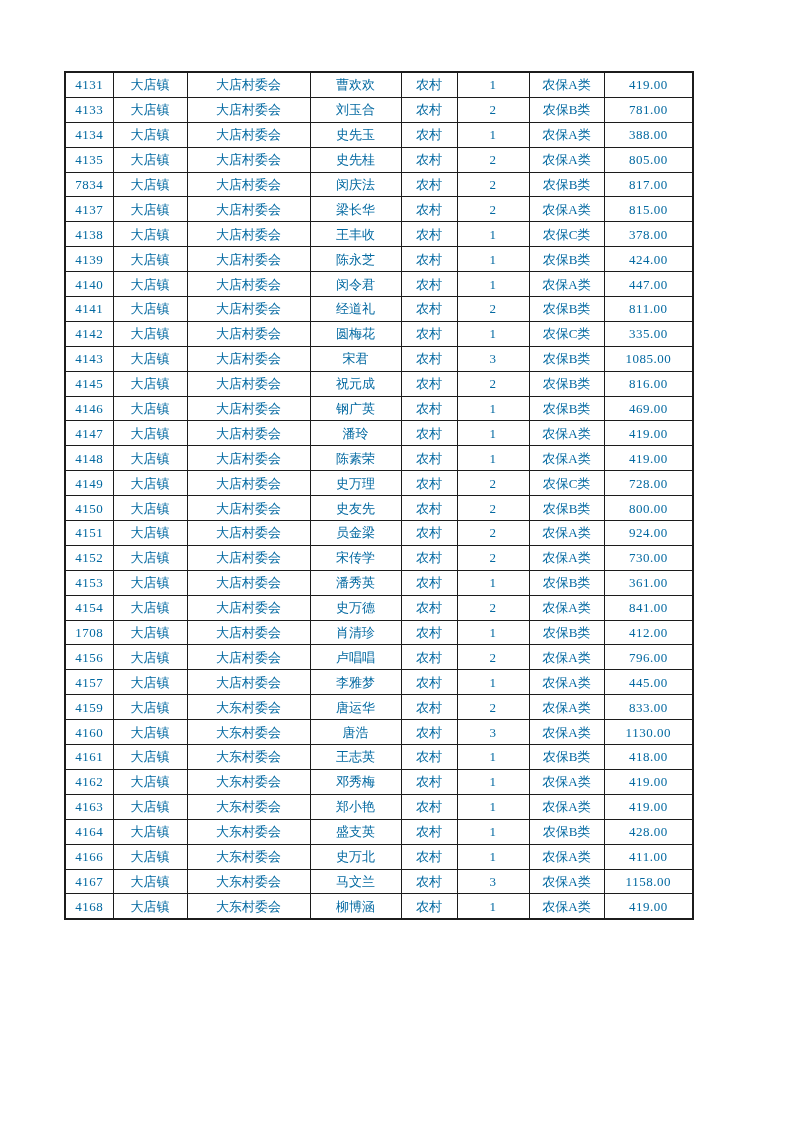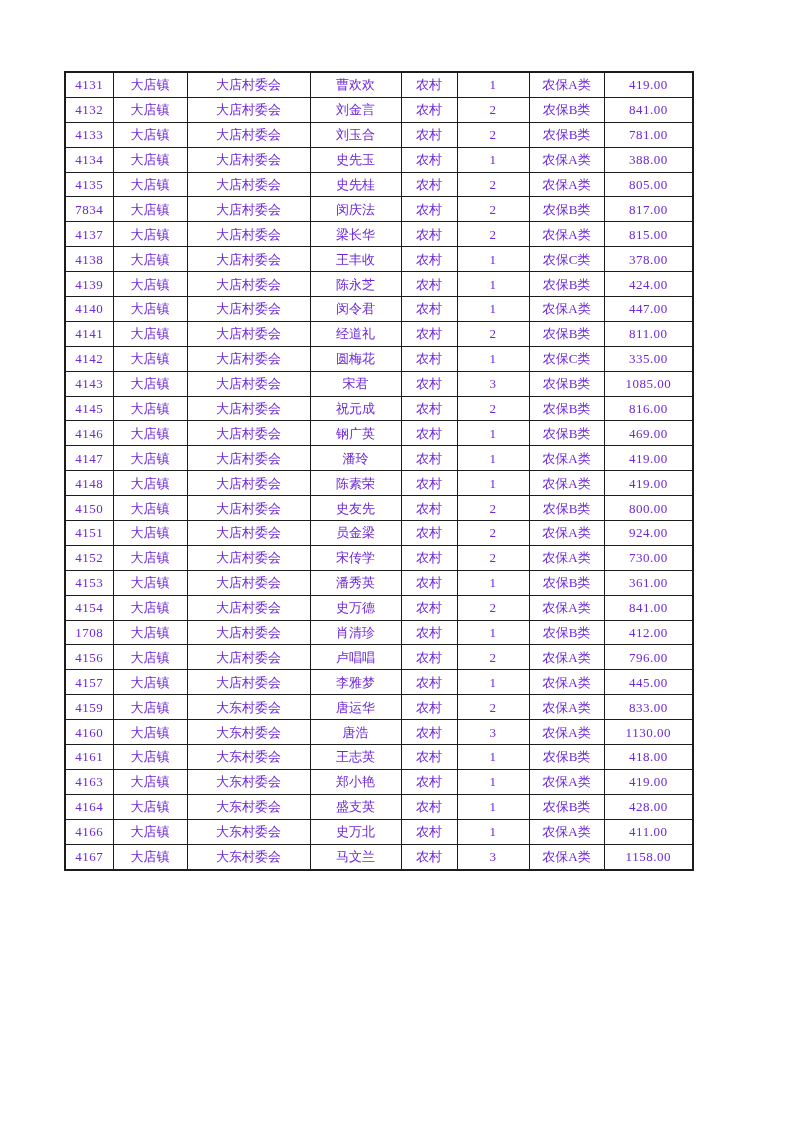--- a/index.html
+++ b/index.html
@@ -6,21 +6,21 @@
     margin: 0;
     padding: 0;
     background: #ffffff;
   }
   .page {
     position: relative;
     width: 782px;
     height: 1122px;
     background: #ffffff;
     font-family: "Liberation Serif", "DejaVu Serif", serif;
-    color: #6d28d9;
+    color: #0369a1;
     overflow: hidden;
   }
   table.benefits {
     position: absolute;
     left: 64px;
     top: 71px;
     width: 628px;
     border-collapse: collapse;
     table-layout: fixed;
     border: 2px solid #1c1c1c;
@@ -61,30 +61,20 @@
           <td class="num">4131</td>
           <td>大店镇</td>
           <td>大店村委会</td>
           <td>曹欢欢</td>
           <td>农村</td>
           <td class="num">1</td>
           <td>农保A类</td>
           <td class="num">419.00</td>
         </tr>
         <tr>
-          <td class="num">4132</td>
-          <td>大店镇</td>
-          <td>大店村委会</td>
-          <td>刘金言</td>
-          <td>农村</td>
-          <td class="num">2</td>
-          <td>农保B类</td>
-          <td class="num">841.00</td>
-        </tr>
-        <tr>
           <td class="num">4133</td>
           <td>大店镇</td>
           <td>大店村委会</td>
           <td>刘玉合</td>
           <td>农村</td>
           <td class="num">2</td>
           <td>农保B类</td>
           <td class="num">781.00</td>
         </tr>
         <tr>
@@ -221,20 +211,30 @@
           <td class="num">4148</td>
           <td>大店镇</td>
           <td>大店村委会</td>
           <td>陈素荣</td>
           <td>农村</td>
           <td class="num">1</td>
           <td>农保A类</td>
           <td class="num">419.00</td>
         </tr>
         <tr>
+          <td class="num">4149</td>
+          <td>大店镇</td>
+          <td>大店村委会</td>
+          <td>史万理</td>
+          <td>农村</td>
+          <td class="num">2</td>
+          <td>农保C类</td>
+          <td class="num">728.00</td>
+        </tr>
+        <tr>
           <td class="num">4150</td>
           <td>大店镇</td>
           <td>大店村委会</td>
           <td>史友先</td>
           <td>农村</td>
           <td class="num">2</td>
           <td>农保B类</td>
           <td class="num">800.00</td>
         </tr>
         <tr>
@@ -331,20 +331,30 @@
           <td class="num">4161</td>
           <td>大店镇</td>
           <td>大东村委会</td>
           <td>王志英</td>
           <td>农村</td>
           <td class="num">1</td>
           <td>农保B类</td>
           <td class="num">418.00</td>
         </tr>
         <tr>
+          <td class="num">4162</td>
+          <td>大店镇</td>
+          <td>大东村委会</td>
+          <td>邓秀梅</td>
+          <td>农村</td>
+          <td class="num">1</td>
+          <td>农保A类</td>
+          <td class="num">419.00</td>
+        </tr>
+        <tr>
           <td class="num">4163</td>
           <td>大店镇</td>
           <td>大东村委会</td>
           <td>郑小艳</td>
           <td>农村</td>
           <td class="num">1</td>
           <td>农保A类</td>
           <td class="num">419.00</td>
         </tr>
         <tr>
@@ -369,16 +379,26 @@
         </tr>
         <tr>
           <td class="num">4167</td>
           <td>大店镇</td>
           <td>大东村委会</td>
           <td>马文兰</td>
           <td>农村</td>
           <td class="num">3</td>
           <td>农保A类</td>
           <td class="num">1158.00</td>
+        </tr>
+        <tr>
+          <td class="num">4168</td>
+          <td>大店镇</td>
+          <td>大东村委会</td>
+          <td>柳博涵</td>
+          <td>农村</td>
+          <td class="num">1</td>
+          <td>农保A类</td>
+          <td class="num">419.00</td>
         </tr>
       </tbody>
   </table>
 </div>
 
 </body></html>

